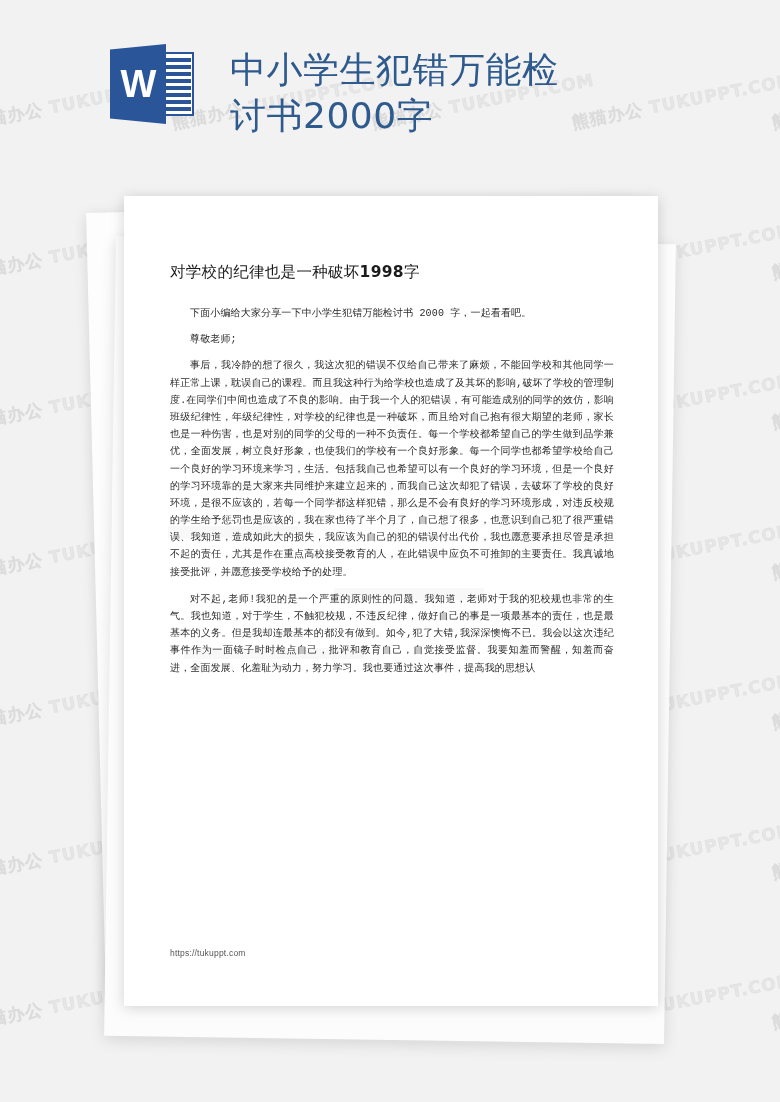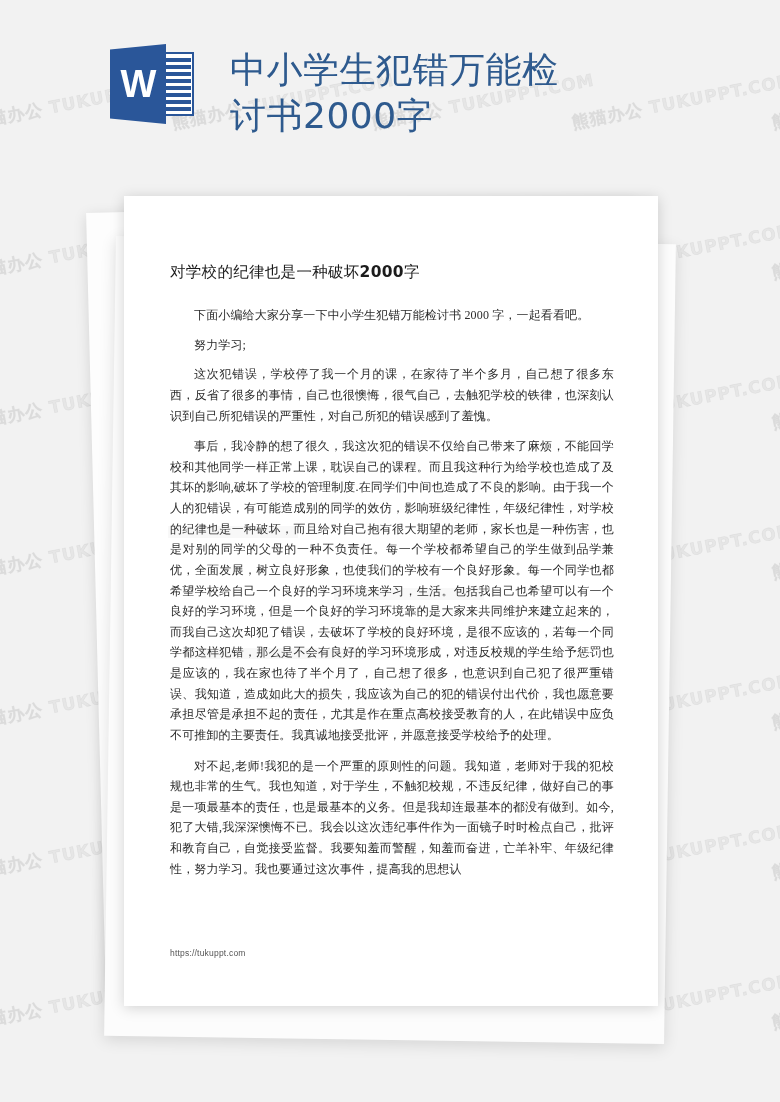--- a/index.html
+++ b/index.html
@@ -146,22 +146,22 @@
     font-family: "DejaVu Sans", sans-serif;
     font-size: 15.5px;
     font-weight: 400;
     color: #1b1b1b;
     margin-bottom: 22px;
     letter-spacing: 0.3px;
   }
   .doc-title b { font-weight: 700; }
 
   .doc-p {
-    font-family: Liberation Serif, serif;
-    font-size: 12px;
+    font-family: Liberation Mono, monospace;
+    font-size: 10px;
     line-height: 1.72;
     color: #2b2b2b;
     text-align: justify;
     text-indent: 2em;
     margin: 0 0 10px 0;
     letter-spacing: 0.15px;
   }
   .doc-p.tight { margin-bottom: 9px; }
 
   .doc-footer {
@@ -235,28 +235,27 @@
   </div>
 
   <div class="paper-stack">
     <div class="sheet-back-a"></div>
     <div class="sheet-back-b"></div>
   </div>
 
   <div class="sheet-main">
     <div class="doc-inner">
       <div class="doc-title">
-        <span>对学校的纪律也是一种破坏</span><b>2000</b><span>字</span>
+        <span>对学校的纪律也是一种破坏</span><b>1998</b><span>字</span>
       </div>
       <div id="paraHost">
           <p class="doc-p tight">下面小编给大家分享一下中小学生犯错万能检讨书 2000 字，一起看看吧。</p>
-          <p class="doc-p tight">努力学习;</p>
-          <p class="doc-p">这次犯错误，学校停了我一个月的课，在家待了半个多月，自己想了很多东西，反省了很多的事情，自己也很懊悔，很气自己，去触犯学校的铁律，也深刻认识到自己所犯错误的严重性，对自己所犯的错误感到了羞愧。</p>
+          <p class="doc-p tight">尊敬老师;</p>
           <p class="doc-p">事后，我冷静的想了很久，我这次犯的错误不仅给自己带来了麻烦，不能回学校和其他同学一样正常上课，耽误自己的课程。而且我这种行为给学校也造成了及其坏的影响,破坏了学校的管理制度.在同学们中间也造成了不良的影响。由于我一个人的犯错误，有可能造成别的同学的效仿，影响班级纪律性，年级纪律性，对学校的纪律也是一种破坏，而且给对自己抱有很大期望的老师，家长也是一种伤害，也是对别的同学的父母的一种不负责任。每一个学校都希望自己的学生做到品学兼优，全面发展，树立良好形象，也使我们的学校有一个良好形象。每一个同学也都希望学校给自己一个良好的学习环境来学习，生活。包括我自己也希望可以有一个良好的学习环境，但是一个良好的学习环境靠的是大家来共同维护来建立起来的，而我自己这次却犯了错误，去破坏了学校的良好环境，是很不应该的，若每一个同学都这样犯错，那么是不会有良好的学习环境形成，对违反校规的学生给予惩罚也是应该的，我在家也待了半个月了，自己想了很多，也意识到自己犯了很严重错误、我知道，造成如此大的损失，我应该为自己的犯的错误付出代价，我也愿意要承担尽管是承担不起的责任，尤其是作在重点高校接受教育的人，在此错误中应负不可推卸的主要责任。我真诚地接受批评，并愿意接受学校给予的处理。</p>
-          <p class="doc-p">对不起,老师!我犯的是一个严重的原则性的问题。我知道，老师对于我的犯校规也非常的生气。我也知道，对于学生，不触犯校规，不违反纪律，做好自己的事是一项最基本的责任，也是最基本的义务。但是我却连最基本的都没有做到。如今,犯了大错,我深深懊悔不已。我会以这次违纪事件作为一面镜子时时检点自己，批评和教育自己，自觉接受监督。我要知羞而警醒，知羞而奋进，亡羊补牢、年级纪律性，努力学习。我也要通过这次事件，提高我的思想认</p>
+          <p class="doc-p">对不起,老师!我犯的是一个严重的原则性的问题。我知道，老师对于我的犯校规也非常的生气。我也知道，对于学生，不触犯校规，不违反纪律，做好自己的事是一项最基本的责任，也是最基本的义务。但是我却连最基本的都没有做到。如今,犯了大错,我深深懊悔不已。我会以这次违纪事件作为一面镜子时时检点自己，批评和教育自己，自觉接受监督。我要知羞而警醒，知羞而奋进，全面发展、化羞耻为动力，努力学习。我也要通过这次事件，提高我的思想认</p>
         </div>
     </div>
     <div class="doc-footer">https://tukuppt.com</div>
 
     <div class="smudge" style="left:44px; top:330px; width:130px; height:12px;"></div>
     <div class="smudge" style="left:210px; top:392px; width:150px; height:12px;"></div>
     <div class="smudge" style="left:60px; top:452px; width:180px; height:11px;"></div>
   </div>
 
 </div>

